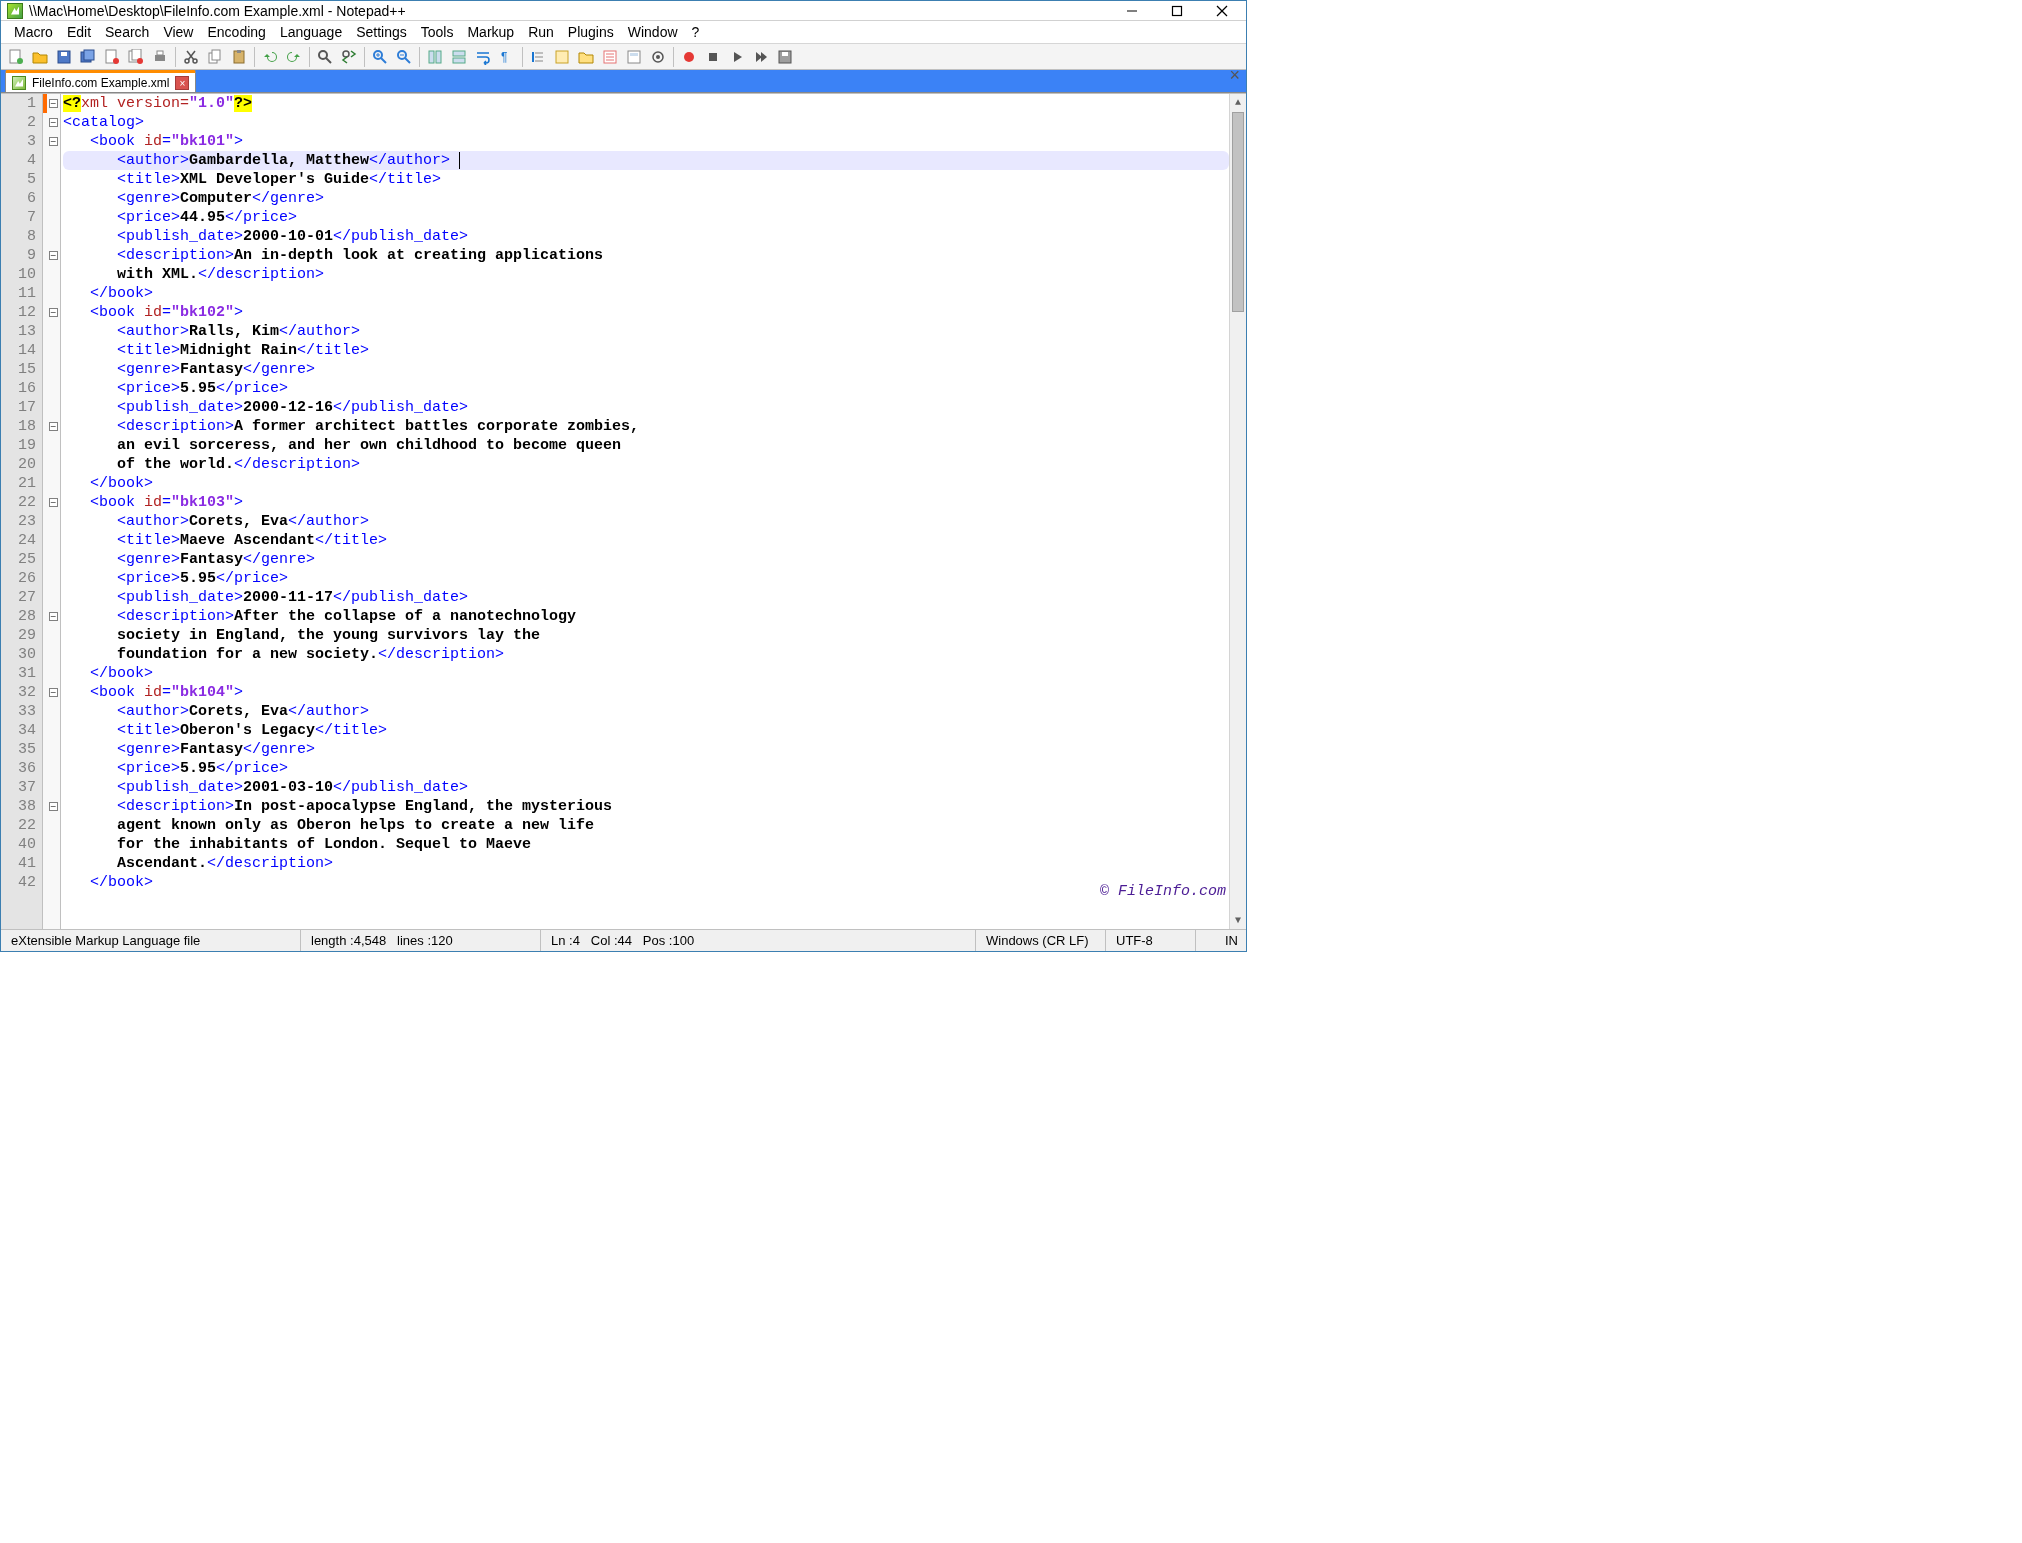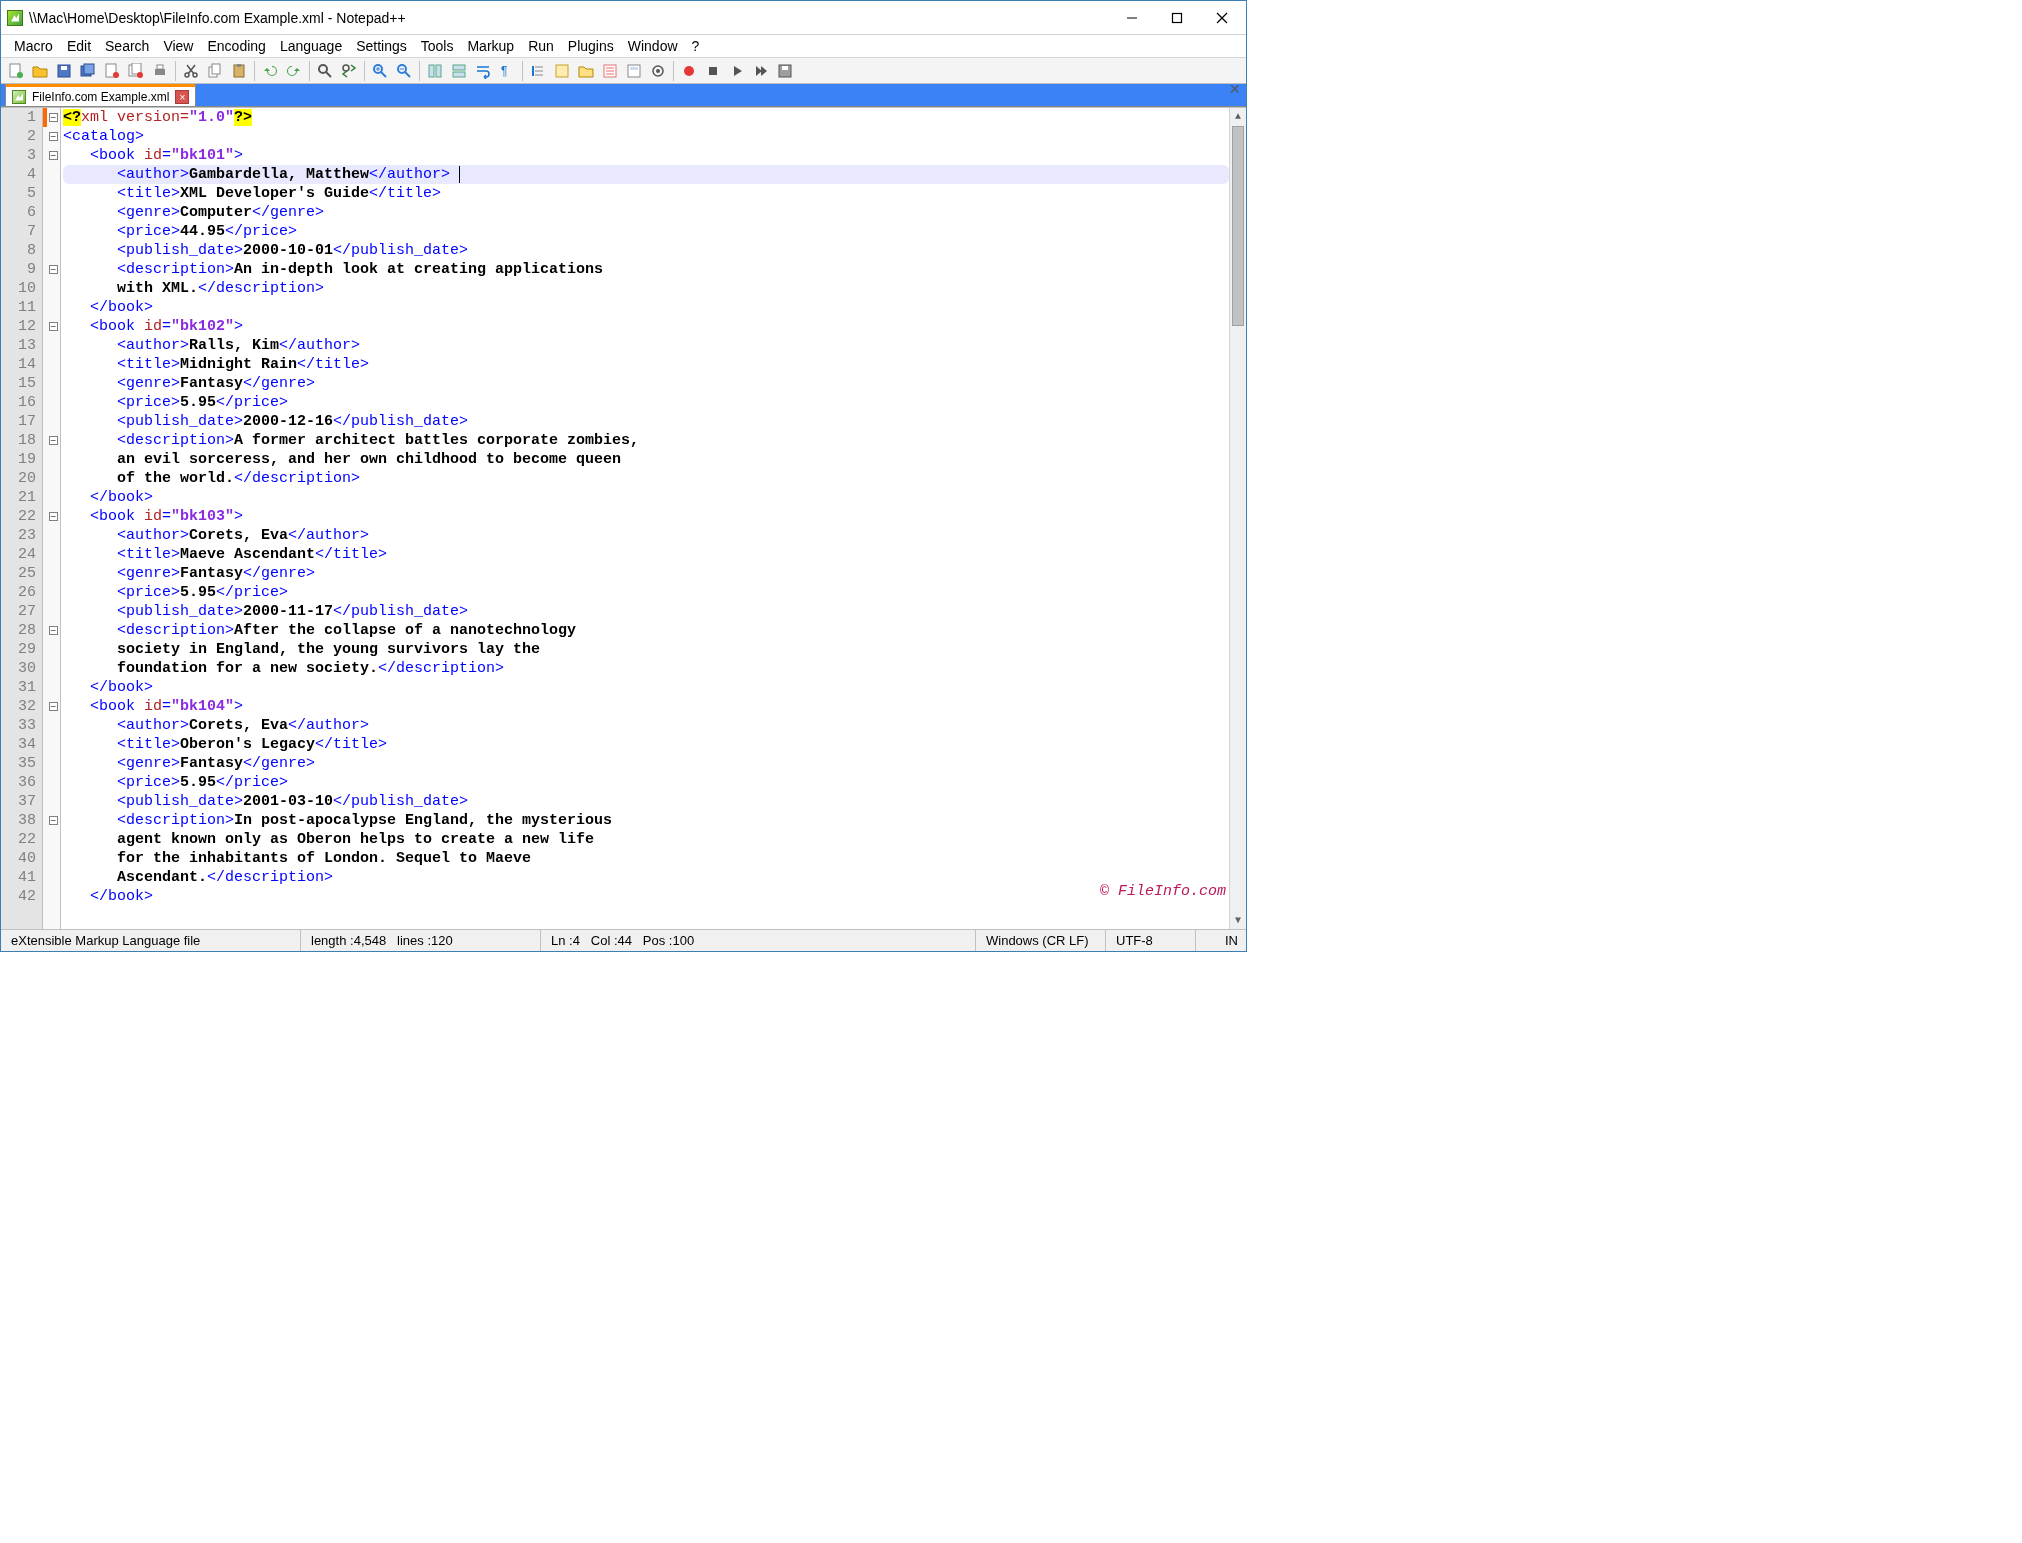--- a/index.html
+++ b/index.html
@@ -10,21 +10,21 @@
     color: #000;
     width: 1247px;
     height: 952px;
     display: flex;
     flex-direction: column;
     border: 1px solid #3c7fb1;
     overflow: hidden;
   }
   
   .title-bar {
-    height: 34px;
+    height: 20px;
     background: #fff;
     border-bottom: 1px solid #d1d1d1;
     display: flex;
     align-items: center;
     padding: 0 2px 0 6px;
     font-size: 14px;
   }
   .title-bar .app-icon {
     width: 16px; height: 16px;
     background: linear-gradient(135deg,#a6e22e 0%,#43a047 100%);
@@ -220,21 +220,21 @@
     border-right: 1px solid #c0c0c0;
     height: 100%;
     display: flex; align-items: center;
     white-space: nowrap;
   }
   .status-cell.grow { flex: 1; text-align: center; }
   .watermark {
     position: absolute;
     right: 20px; bottom: 28px;
     font-size: 15px;
-    color: #be185d;
+    color: #4c1d95;
     font-style: italic;
     pointer-events: none;
     z-index: 3;
   }
 </style>
 </head>
 <body>
 
 <div class="title-bar">
   <span class="app-icon"></span>

